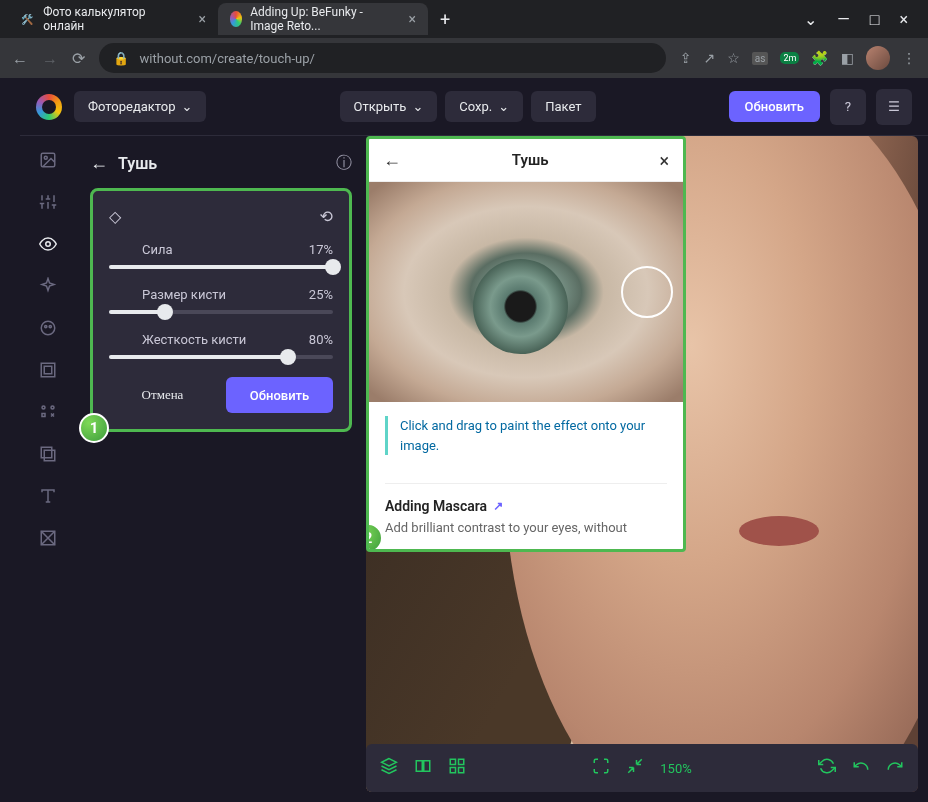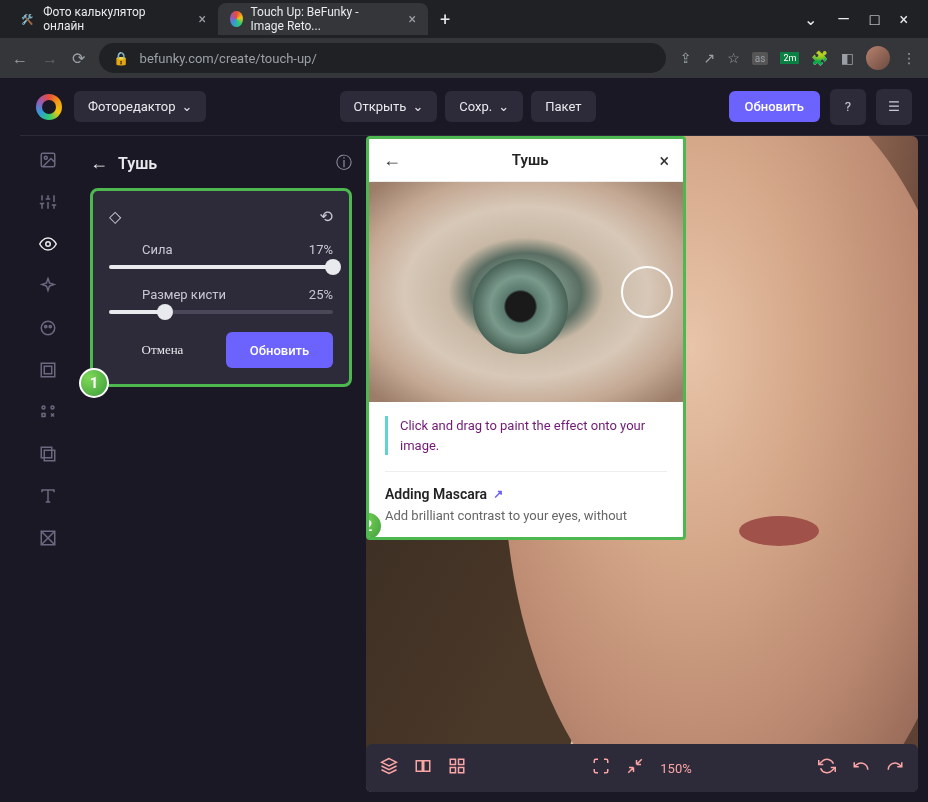--- a/index.html
+++ b/index.html
@@ -11,21 +11,21 @@
 .tab { display: flex; align-items: center; gap: 8px; padding: 0 12px; height: 32px; border-radius: 8px 8px 0 0; color: #e8eaed; font-size: 12px; max-width: 210px; }
 .tab.active { background: #35363a; }
 .tab .favicon { width: 16px; height: 16px; border-radius: 50%; display: flex; align-items: center; justify-content: center; font-size: 10px; }
 .tab-close { color: #9aa0a6; font-size: 14px; margin-left: 8px; }
 .new-tab { color: #e8eaed; font-size: 18px; padding: 0 12px; }
 .window-controls { margin-left: auto; display: flex; gap: 20px; color: #e8eaed; padding-right: 12px; }
 .addr-row { display: flex; align-items: center; height: 40px; padding: 0 12px; gap: 14px; background: #35363a; }
 .nav-icon { color: #9aa0a6; font-size: 16px; }
 .addr-bar { flex: 1; display: flex; align-items: center; gap: 10px; background: #202124; border-radius: 20px; height: 30px; padding: 0 14px; color: #9aa0a6; font-size: 13px; }
 .ext-icons { display: flex; gap: 12px; align-items: center; color: #9aa0a6; font-size: 14px; }
-.ext-badge { background: #0b8043; color: #fff; font-size: 9px; padding: 1px 3px; border-radius: 0; }
+.ext-badge { background: #0b8043; color: #fff; font-size: 9px; padding: 1px 3px; border-radius: 5px; }
 .avatar { width: 24px; height: 24px; border-radius: 50%; background: linear-gradient(135deg, #b8826f, #6b4a3f); }
 
 
 .app { position: relative; height: calc(802px - 78px); display: flex; flex-direction: column; padding-left: 20px; }
 .app-header { display: flex; align-items: center; height: 58px; padding: 0 16px; gap: 12px; border-bottom: 1px solid #2d2b3a; }
 .logo { width: 26px; height: 26px; border-radius: 50%; background: conic-gradient(#e74c3c, #f39c12, #f1c40f, #2ecc71, #3498db, #9b59b6, #e74c3c); position: relative; }
 .logo::after { content: ''; position: absolute; inset: 6px; background: #1a1825; border-radius: 50%; }
 .hdr-btn { background: #2d2b3a; color: #e8eaed; border: none; padding: 8px 14px; border-radius: 6px; font-size: 13px; display: flex; align-items: center; gap: 6px; }
 .hdr-center { display: flex; gap: 8px; margin: 12px auto; }
 .hdr-right { display: flex; gap: 10px; align-items: center; }
@@ -65,63 +65,63 @@
 
 .help-popup { position: absolute; left: 0; top: 0; width: 320px; background: #fff; border-radius: 4px; border: 3px solid #4eb850; overflow: hidden; }
 .popup-head { display: flex; align-items: center; padding: 10px 14px; border-bottom: 1px solid #eee; }
 .popup-back { font-size: 18px; color: #333; }
 .popup-title { flex: 1; text-align: center; font-weight: 600; color: #222; font-size: 15px; }
 .popup-close { font-size: 18px; color: #333; }
 .popup-img { height: 220px; background: radial-gradient(ellipse at 50% 50%, #8fa89c 0%, #7a9488 15%, #5a6d62 25%, #c8b8a5 35%, #d8c8b8 55%, #c4a994 75%, #9b7d6a 95%); position: relative; }
 .eye-iris { position: absolute; left: 33%; top: 35%; width: 95px; height: 95px; border-radius: 50%; background: radial-gradient(circle, #1a1a1a 0%, #1a1a1a 22%, #5a7a6f 25%, #7a9a8c 45%, #4a6458 70%, #2a3832 90%); }
 .brush-circle { position: absolute; right: 10px; top: 38%; width: 52px; height: 52px; border: 2px solid #fff; border-radius: 50%; }
 .popup-body { padding: 14px 16px; }
-.popup-hint { border-left: 3px solid #5fd4c8; padding-left: 12px; color: #701a75; font-size: 13px; line-height: 1.5; margin-bottom: 16px; }
+.popup-hint { border-left: 3px solid #5fd4c8; padding-left: 12px; color: #0369a1; font-size: 13px; line-height: 1.5; margin-bottom: 28px; }
 .popup-divider { height: 1px; background: #eee; margin-bottom: 14px; }
 .popup-link { color: #222; font-weight: 600; font-size: 14px; display: flex; align-items: center; gap: 6px; margin-bottom: 6px; }
 .popup-link-icon { color: #6c63ff; font-size: 12px; }
 .popup-desc { color: #666; font-size: 13px; }
 
-.bottom-bar { position: absolute; bottom: 0; left: 0; right: 0; height: 48px; background: #2d2b3a; border-radius: 6px; display: flex; align-items: center; padding: 0 14px; gap: 16px; color: #fca5a5; }
+.bottom-bar { position: absolute; bottom: 0; left: 0; right: 0; height: 48px; background: #2d2b3a; border-radius: 6px; display: flex; align-items: center; padding: 0 14px; gap: 16px; color: #22c55e; }
 .bb-group { display: flex; gap: 16px; align-items: center; }
 .bb-center { margin: 0 auto; }
 .zoom-val { font-size: 13px; }
 
 svg { width: 18px; height: 18px; fill: none; stroke: currentColor; stroke-width: 2; }
 </style>
 </head>
 <body>
 
 <div class="browser-chrome">
   <div class="tabs-row">
     <div class="tab">
       <span class="favicon">🛠️</span>
       <span>Фото калькулятор онлайн</span>
       <span class="tab-close">×</span>
     </div>
     <div class="tab active">
       <span class="favicon" style="background:conic-gradient(#e74c3c,#f1c40f,#2ecc71,#3498db,#9b59b6,#e74c3c)"></span>
-      <span>Touch Up: BeFunky - Image Reto...</span>
+      <span>Adding Up: BeFunky - Image Reto...</span>
       <span class="tab-close">×</span>
     </div>
     <span class="new-tab">+</span>
     <div class="window-controls">
       <span>⌄</span>
       <span>—</span>
       <span>□</span>
       <span>×</span>
     </div>
   </div>
   <div class="addr-row">
     <span class="nav-icon">←</span>
     <span class="nav-icon" style="opacity:.4">→</span>
     <span class="nav-icon">⟳</span>
     <div class="addr-bar">
       <span>🔒</span>
-      <span>befunky.com/create/touch-up/</span>
+      <span>without.com/create/touch-up/</span>
     </div>
     <div class="ext-icons">
       <span>⇪</span>
       <span>↗</span>
       <span>☆</span>
       <span style="background:#555;padding:1px 3px;border-radius:2px;font-size:10px">as</span>
       <span class="ext-badge">2m</span>
       <span>🧩</span>
       <span>◧</span>
       <div class="avatar"></div>
@@ -248,20 +248,30 @@
         <div class="slider-group">
           <div class="slider-row">
               <span>Размер кисти</span>
               <span>25%</span>
             </div>
           <div class="slider-track">
               <div class="slider-fill" style="width:25%"></div>
               <div class="slider-thumb" style="left:25%"></div>
             </div>
         </div>
+        <div class="slider-group">
+          <div class="slider-row">
+              <span>Жесткость кисти</span>
+              <span>80%</span>
+            </div>
+          <div class="slider-track">
+              <div class="slider-fill" style="width:80%"></div>
+              <div class="slider-thumb" style="left:80%"></div>
+            </div>
+        </div>
         <div class="ctrl-buttons">
           <button class="cancel-btn">Отмена</button>
           <button class="apply-btn">Обновить</button>
         </div>
         <div class="badge-num" style="left:-14px;bottom:-14px">1</div>
       </div>
     </div>
 
     <div class="canvas-area">
       <div class="canvas-img">

